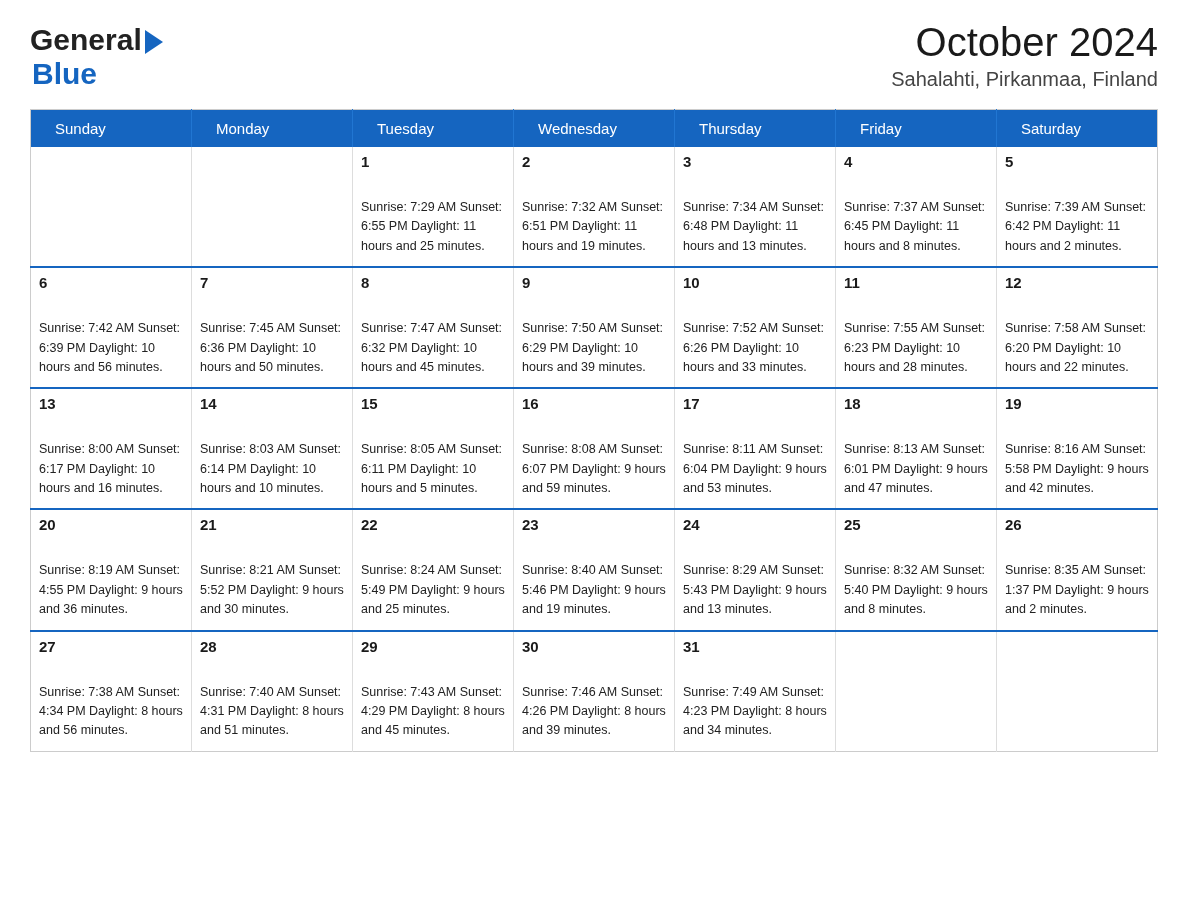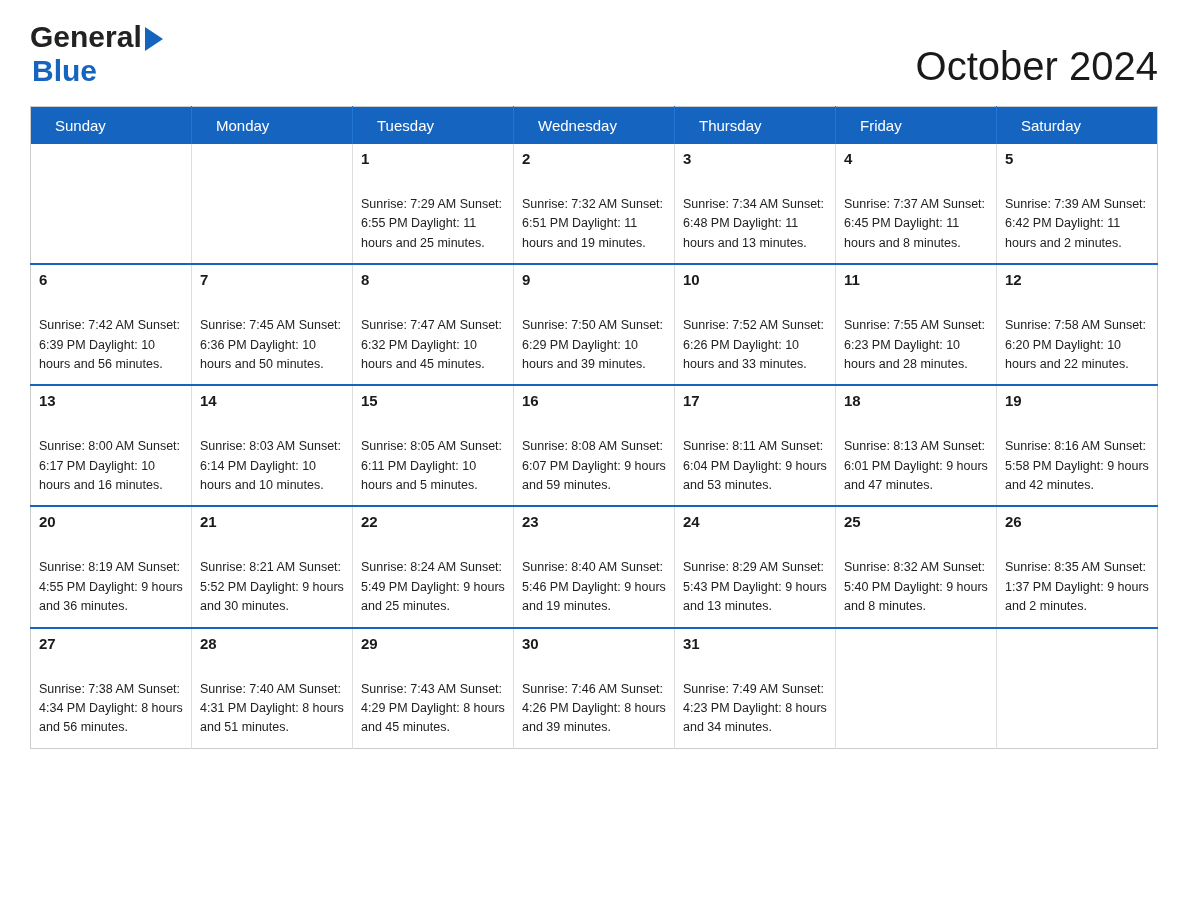--- a/index.html
+++ b/index.html
@@ -115,20 +115,21 @@
 <div class="header">
   <div class="logo-wrapper">
     <div class="logo-top-row">
       <span class="logo-text-general">General</span>
       <span class="logo-arrow"></span>
     </div>
     <span class="logo-text-blue">Blue</span>
   </div>
   <div class="title-block">
     <div class="month-title">October 2024</div>
+    <div class="location">Sahalahti, Pirkanmaa, Finland</div>
   </div>
 </div>
 
 <table class="calendar">
   <thead>
     <tr>
     <th>Sunday</th>
         <th>Monday</th>
         <th>Tuesday</th>
         <th>Wednesday</th>

